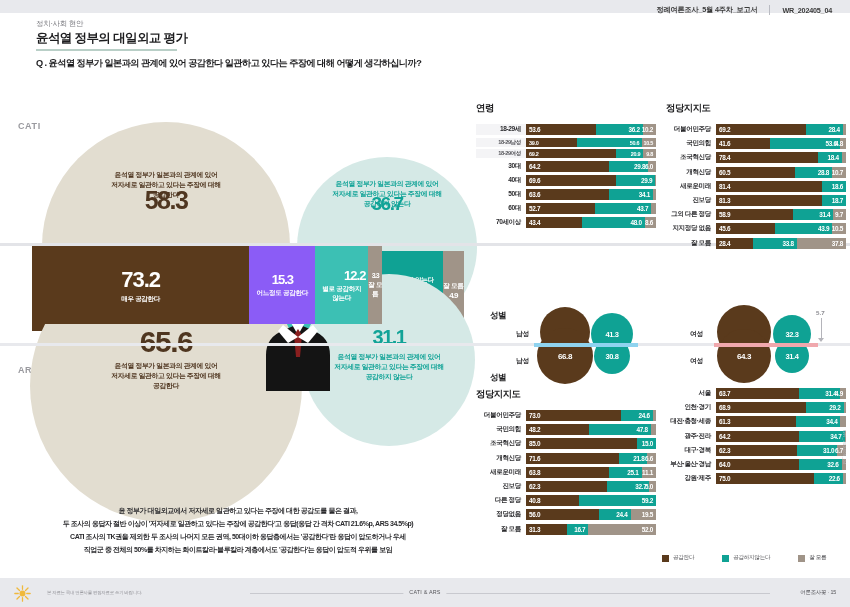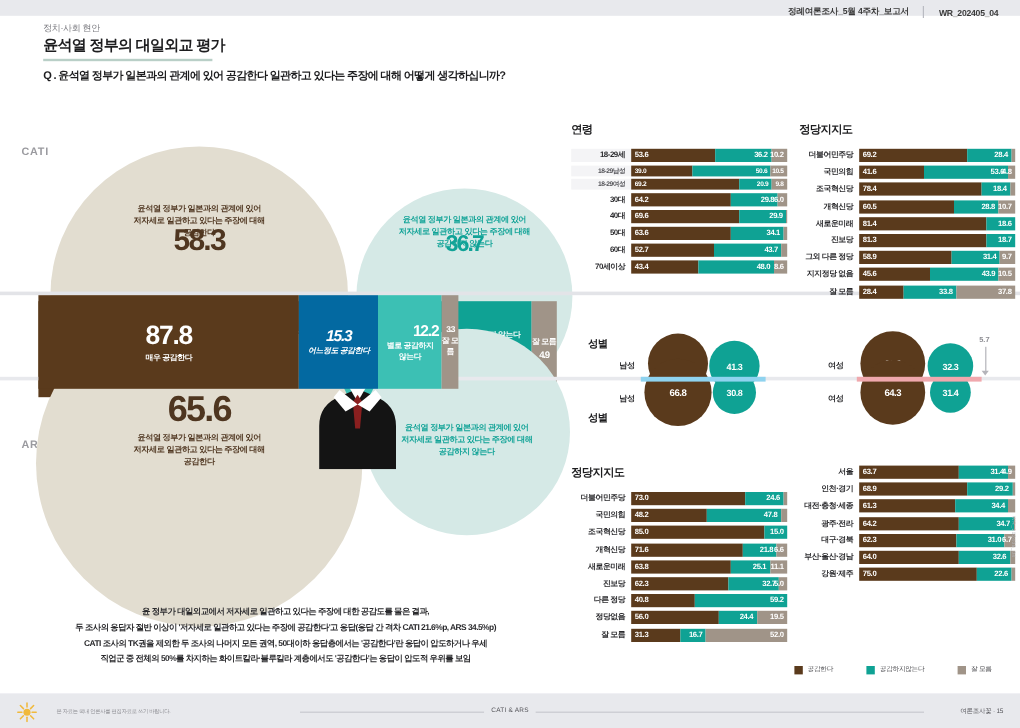--- a/index.html
+++ b/index.html
@@ -222,26 +222,26 @@
           <div class="lbl">
             <div>잘 모름</div>
           </div>
           <div class="val" style="font-size: 8px;">4.9</div>
         </div>
       </div>
       <div class="circ " style="left: 30px; top: 157px; width: 272px; height: 272px; background: rgb(226, 221, 208);"></div>
       <div class="circ " style="left: 303px; top: 181px; width: 172px; height: 172px; background: rgb(213, 233, 230);"></div>
       <div class="bar-row" style="left: 32px; top: 153px; width: 432px; height: 78px; z-index: 5;">
         <div class="seg" style="width: 50.3%; background: rgb(90, 58, 28);">
-          <div class="val" style="font-size: 22px;">87.8</div>
+          <div class="val" style="font-size: 22px;">73.2</div>
           <div class="lbl" style="margin-top: 2px;">
             <div>매우 공감한다</div>
           </div>
         </div>
-        <div class="seg" style="width: 15.3%; background: #0369a1; font-style: italic;">
+        <div class="seg" style="width: 15.3%; background: #8b5cf6;">
           <div class="val" style="font-size: 13px;">15.3</div>
           <div class="lbl" style="margin-top: 2px;">
             <div>어느정도 공감한다</div>
           </div>
         </div>
         <div class="seg" style="width: 12.2%; background: rgb(60, 192, 180);">
           <div class="val" style="font-size: 13px; margin-left: 26px;">12.2</div>
           <div class="lbl" style="margin-top: 2px;">
             <div>별로 공감하지</div>
             <div>않는다</div>
@@ -253,20 +253,21 @@
             <div>잘 모름</div>
           </div>
         </div>
       </div>
       <div class="circ-num brown-txt" style="left: 36px; top: 232px; width: 260px; font-size: 30px;">65.6</div>
       <div class="circ-label brown-txt" style="left: 46px; top: 268px; width: 240px;">
         <div>윤석열 정부가 일본과의 관계에 있어</div>
         <div>저자세로 일관하고 있다는 주장에 대해</div>
         <div>공감한다</div>
       </div>
+      <div class="circ-num teal-txt" style="left: 305px; top: 233px; width: 168px; font-size: 20px;">31.1</div>
       <div class="circ-label teal-txt" style="left: 305px; top: 259px; width: 168px;">
         <div>윤석열 정부가 일본과의 관계에 있어</div>
         <div>저자세로 일관하고 있다는 주장에 대해</div>
         <div>공감하지 않는다</div>
       </div>
       <div class="portrait"><svg viewBox="0 0 104 132" width="104" height="132">
   <g fill="#141414">
     <ellipse cx="52" cy="34" rx="23" ry="27"></ellipse>
     <path d="M29 27 q4 -16 23 -16 q19 0 23 16 q-6 -7 -23 -7 q-17 0 -23 7 Z"></path>
     <path d="M20 132 L20 96 q0 -18 18 -25 l14 -6 l14 6 q18 7 18 25 l0 36 Z"></path>
@@ -730,21 +731,21 @@
             </div>
             <div class="hseg" style="width: 22.6%; background: rgb(15, 162, 148);">
               <span class="v">22.6</span>
             </div>
             <div class="hseg" style="width: 2.4%; background: rgb(160, 148, 136);"></div>
           </div>
         </div>
       </div>
     </div>
 
-  <div class="gpanel" id="genderPanel" style="left:468px; top:275px; width:382px; height:96px;">
+  <div class="gpanel" id="genderPanel" style="left:468px; top:304px; width:382px; height:96px;">
       <div class="gbaseline" style="left: -468px; top: 39px;"></div>
       <div class="gtitle" style="left: 22px; top: 6px;">성별</div>
       <div class="gtitle" style="left: 22px; top: 68px;">성별</div>
       <div class="glabel" style="left: 48px; top: 25px;">남성</div>
       <div class="glabel" style="left: 48px; top: 52px;">남성</div>
       <div class="gcirc" style="left: 72px; top: 3px; width: 50px; height: 50px; background: rgb(90, 58, 28); font-size: 8px;">54.6</div>
       <div class="gcirc" style="left: 123px; top: 9px; width: 42px; height: 42px; background: rgb(15, 162, 148); font-size: 7.5px;">41.3</div>
       <div class="gcirc" style="left: 69px; top: 24px; width: 56px; height: 56px; background: rgb(90, 58, 28); font-size: 8px;">66.8</div>
       <div class="gcirc" style="left: 126px; top: 34px; width: 36px; height: 36px; background: rgb(15, 162, 148); font-size: 7.5px;">30.8</div>
       <div class="grule" style="left: 66px; top: 39px; width: 104px; background: rgb(143, 211, 239); z-index: 9;"></div>

